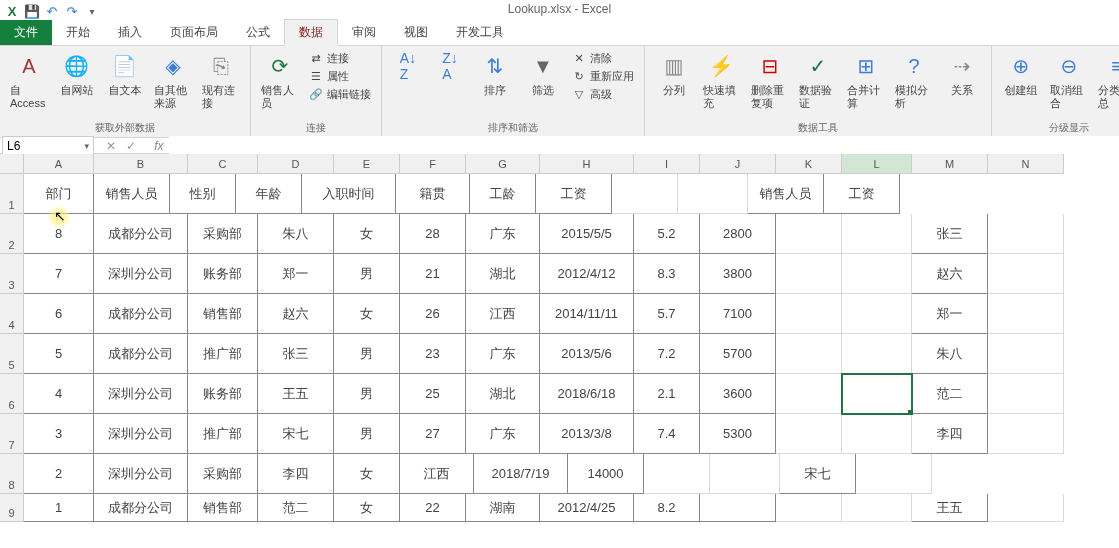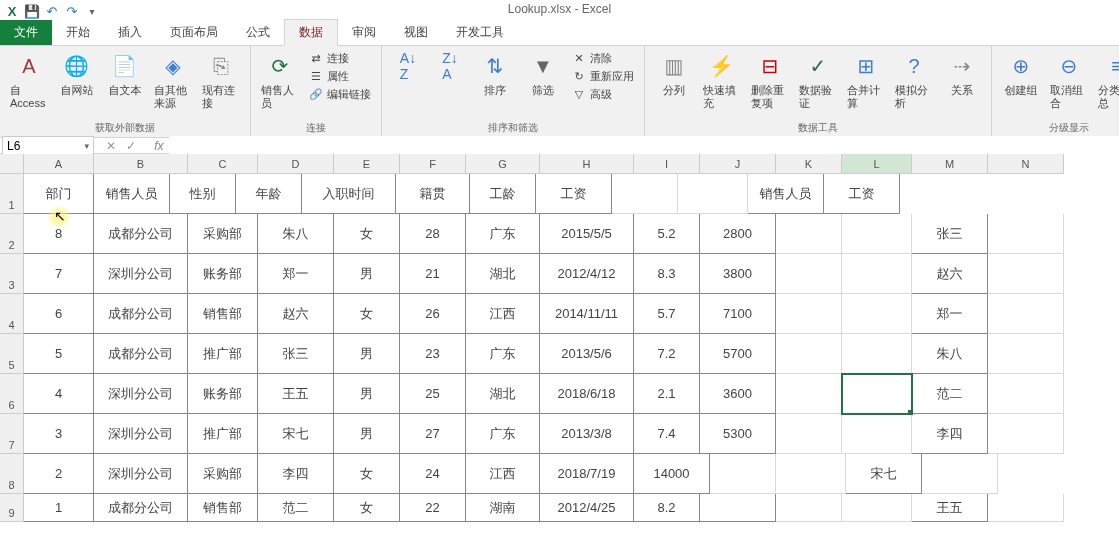--- a/index.html
+++ b/index.html
@@ -371,21 +371,20 @@
           <div class="cell cL"></div>
           <div class="cell cM tblborder">李四</div>
           <div class="cell cN"></div>
         </div>
         <div class="datarow">
           <div class="cell cA tblborder">2</div>
           <div class="cell cB tblborder">深圳分公司</div>
           <div class="cell cC tblborder">采购部</div>
           <div class="cell cD tblborder">李四</div>
           <div class="cell cE tblborder">女</div>
-          <div class="cell cF tblborder">24</div>
           <div class="cell cG tblborder">江西</div>
           <div class="cell cH tblborder">2018/7/19</div>
           <div class="cell cJ tblborder">14000</div>
           <div class="cell cK"></div>
           <div class="cell cL"></div>
           <div class="cell cM tblborder">宋七</div>
           <div class="cell cN"></div>
         </div>
         <div class="datarow" style="height: 28px;">
           <div class="cell cA tblborder">1</div>

